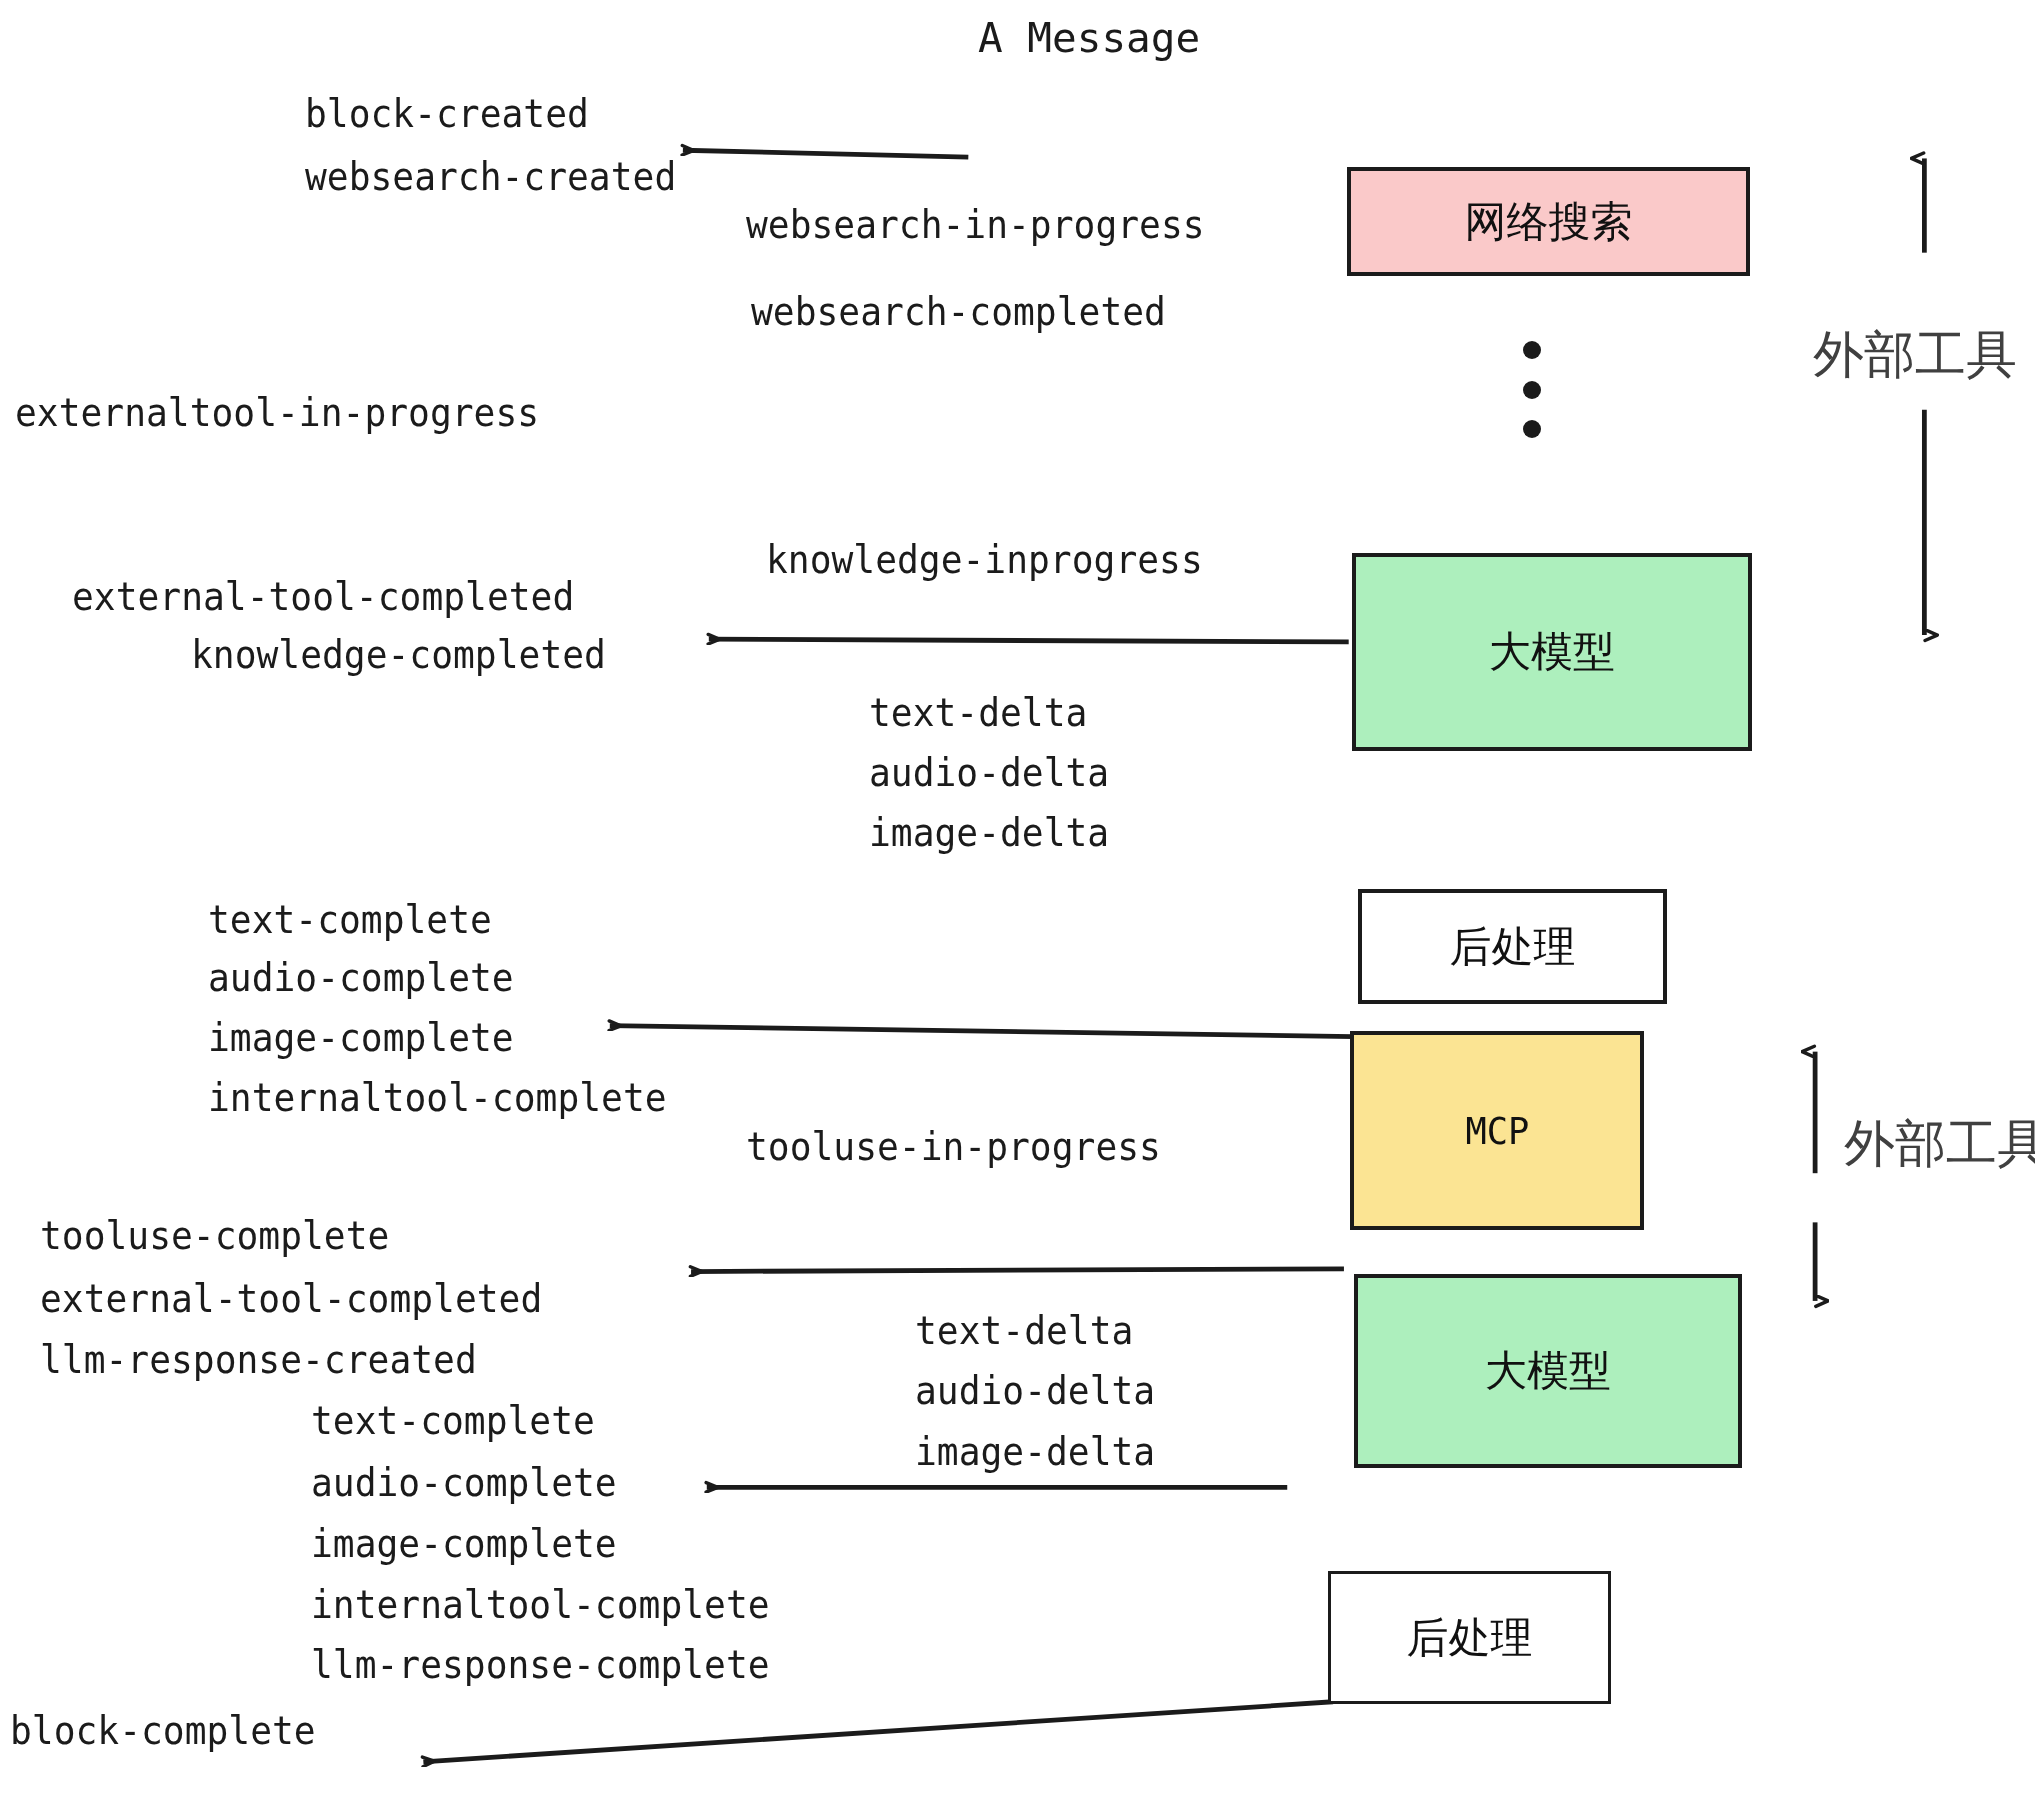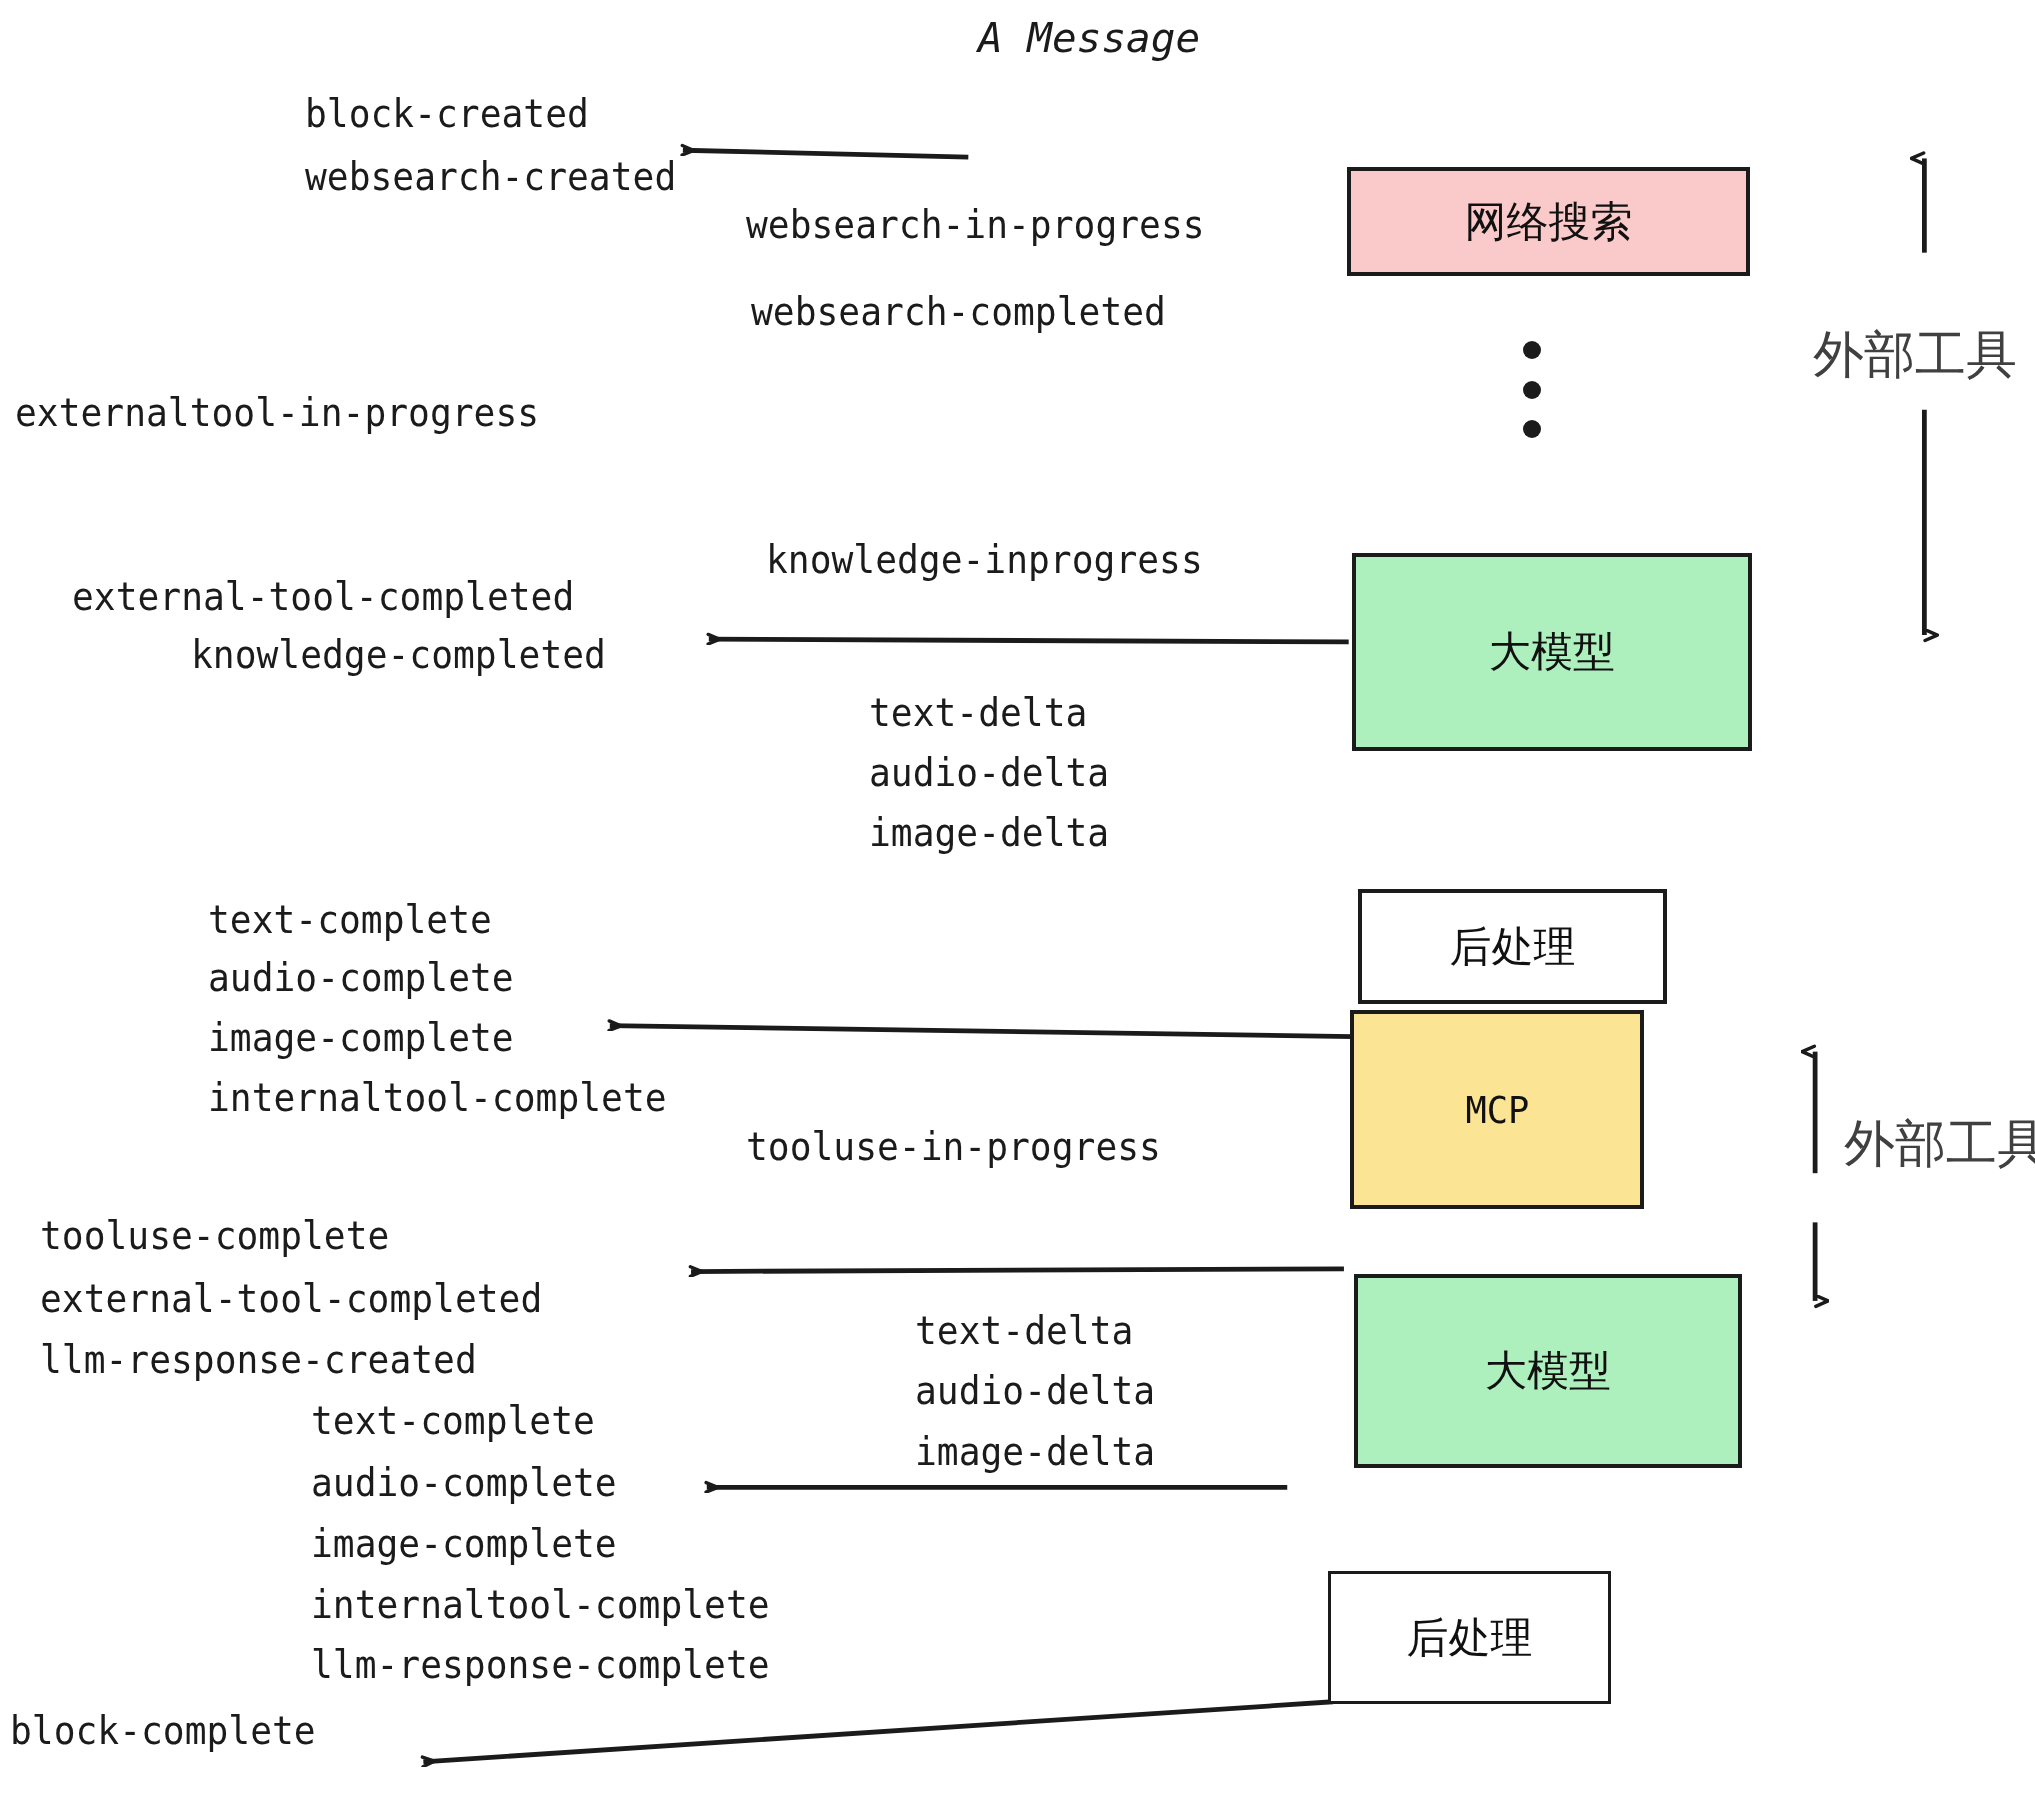--- a/index.html
+++ b/index.html
@@ -21,21 +21,20 @@
     transform:scaleX(0.93);
     transform-origin:left center;
     letter-spacing:0px;
   }
   .title{
     position:absolute;
     font-family:"DejaVu Sans Mono","Liberation Mono",monospace;
     font-size:41px;
     white-space:nowrap;
     color:#1b1b1b;
-    font-style:italic;
   }
 
   
   .box{
     position:absolute;
     box-sizing:border-box;
     border:4.1px solid #1b1b1b;
     display:flex;align-items:center;justify-content:center;
     background:#fff;
   }
@@ -118,21 +117,21 @@
 
 
   <div class="box" style="left:1352px;top:553px;width:400px;height:198px;background:#ADEFBD;">
     <span class="cn">大模型</span>
   </div>
 
   <div class="box" style="left:1358px;top:889px;width:309px;height:115px;background:#FFFFFF;">
     <span class="cn">后处理</span>
   </div>
 
-  <div class="box" style="left:1350px;top:1010px;width:294px;height:199px;background:#FBE493;">
+  <div class="box" style="left:1350px;top:1031px;width:294px;height:199px;background:#FBE493;">
     <span class="mono" style="transform:scaleX(0.93);">MCP</span>
   </div>
 
   <div class="box" style="left:1354px;top:1274px;width:388px;height:194px;background:#ADEFBD;">
     <span class="cn">大模型</span>
   </div>
 
   <div class="box" style="left:1328px;top:1571px;width:283px;height:133px;background:#FFFFFF;border-width:3.4px;">
     <span class="cn">后处理</span>
   </div>

